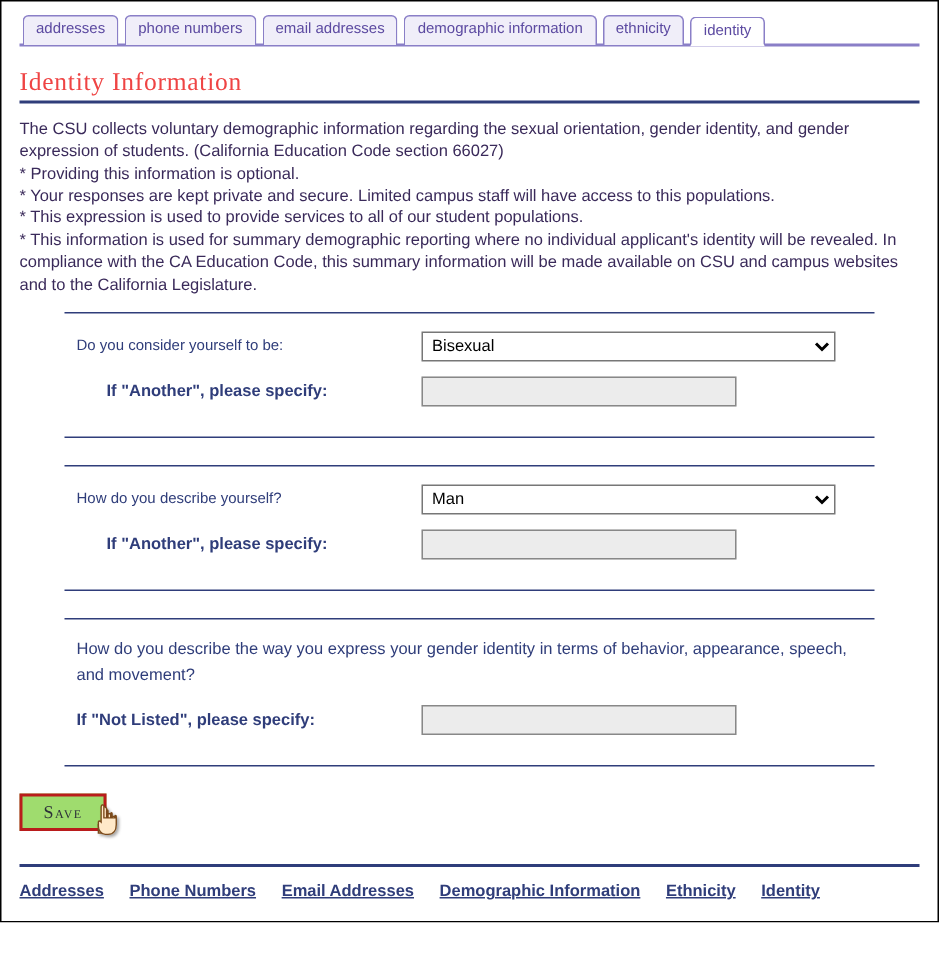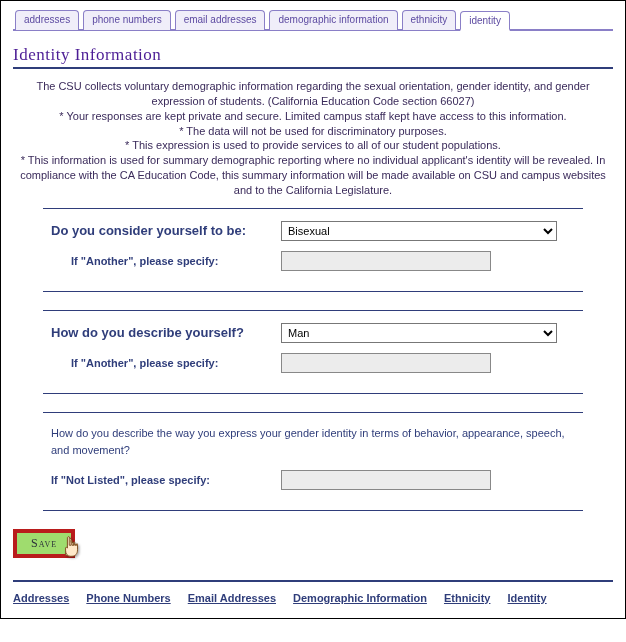--- a/index.html
+++ b/index.html
@@ -39,54 +39,54 @@
     background: #fff;
     border-bottom: 2px solid #fff;
     top: 2px;
     font-weight: normal;
     color: #5c4aa1;
   }
   
   h1 {
     font-family: Georgia, 'Times New Roman', serif;
     font-size: 17px;
-    color: #4c1d95;
+    color: #ef4444;
     font-weight: normal;
     margin: 14px 0 2px 0;
     letter-spacing: 0.5px;
   }
   .heading-rule {
     border: none;
     border-top: 2px solid #2f3d7a;
     margin: 2px 0 10px 0;
   }
   
   .intro {
     color: #3a2a5a;
     font-size: 11px;
     line-height: 1.35;
     margin-bottom: 10px;
   }
-  .intro p { margin: 0; text-align: center; }
+  .intro p { margin: 0; }
   
   .section {
     border-top: 1px solid #2f3d7a;
     border-bottom: 1px solid #2f3d7a;
     margin: 4px 30px 18px 30px;
     padding: 12px 8px 10px 8px;
   }
   .row {
     display: flex;
     align-items: center;
     margin-bottom: 10px;
   }
   .label {
     color: #2f3d7a;
-    font-weight: bold;
-    font-size: 13px;
+    font-weight: normal;
+    font-size: 10px;
     width: 230px;
     flex-shrink: 0;
   }
   .label-wide {
     color: #2f3d7a;
     font-weight: normal;
     font-size: 11px;
     line-height: 1.6;
     margin-bottom: 10px;
   }
@@ -113,21 +113,21 @@
     width: 230px;
     text-align: left;
     padding-left: 20px;
     flex-shrink: 0;
   }
   .select-offset { margin-left: 230px; margin-bottom: 10px; }
   
   .save-btn {
     display: inline-block;
     background: #9fdc6e;
-    border: 4px solid #b91c1c;
+    border: 2px solid #b91c1c;
     color: #2c3039;
     font-family: Georgia, serif;
     font-variant: small-caps;
     font-size: 12px;
     letter-spacing: 1px;
     padding: 3px 14px;
     cursor: pointer;
     margin-left: 0;
   }
   .cursor {
@@ -162,22 +162,22 @@
     <div class="tab">demographic information</div>
     <div class="tab">ethnicity</div>
     <div class="tab active">identity</div>
   </div>
 
   <h1>Identity Information</h1>
   <hr class="heading-rule">
 
   <div class="intro">
     <p>The CSU collects voluntary demographic information regarding the sexual orientation, gender identity, and gender expression of students. (California Education Code section 66027)</p>
-    <p>* Your responses are kept private and secure. Limited campus staff kept have access to this information.</p>
-    <p>* The data will not be used for discriminatory purposes.</p>
+    <p>* Providing this information is optional.</p>
+    <p>* Your responses are kept private and secure. Limited campus staff will have access to this populations.</p>
     <p>* This expression is used to provide services to all of our student populations.</p>
     <p>* This information is used for summary demographic reporting where no individual applicant's identity will be revealed. In compliance with the CA Education Code, this summary information will be made available on CSU and campus websites and to the California Legislature.</p>
   </div>
 
   <div class="section">
     <div class="row">
       <div class="label">Do you consider yourself to be:</div>
       <select>
         <option>Bisexual</option>
       </select>

